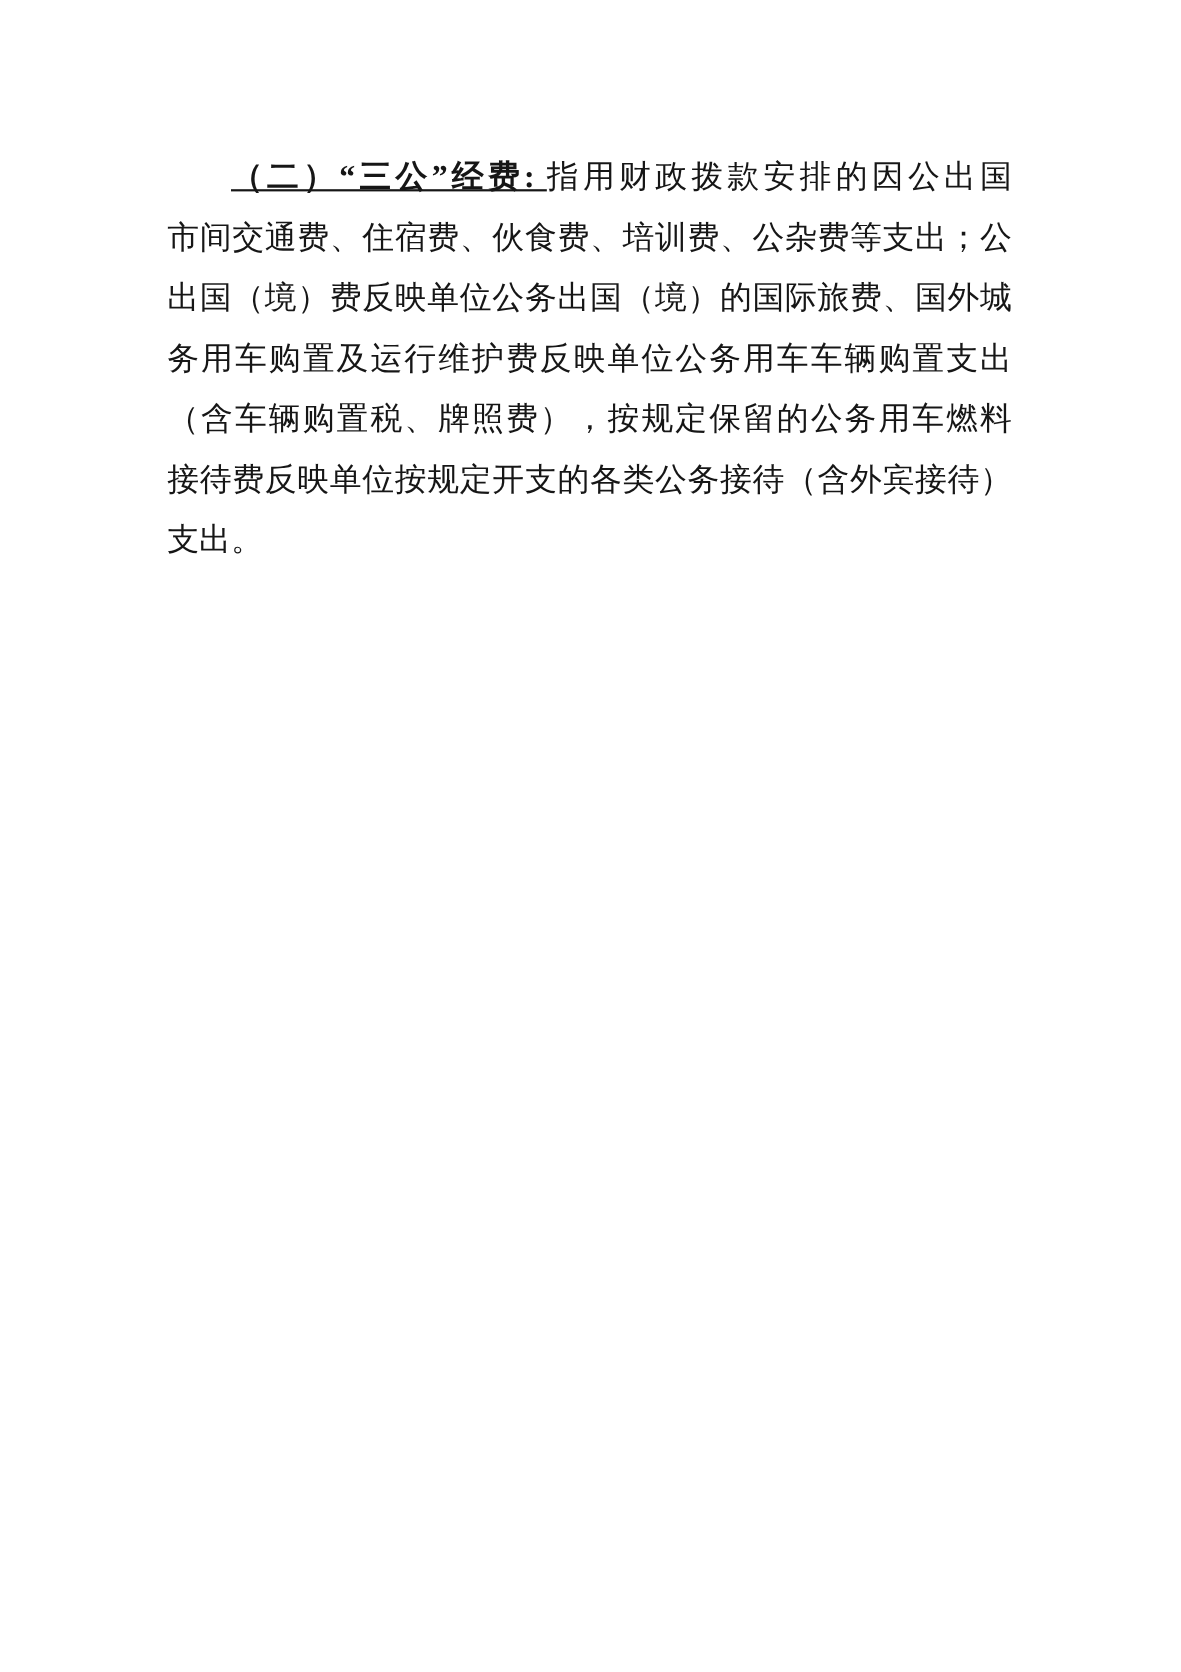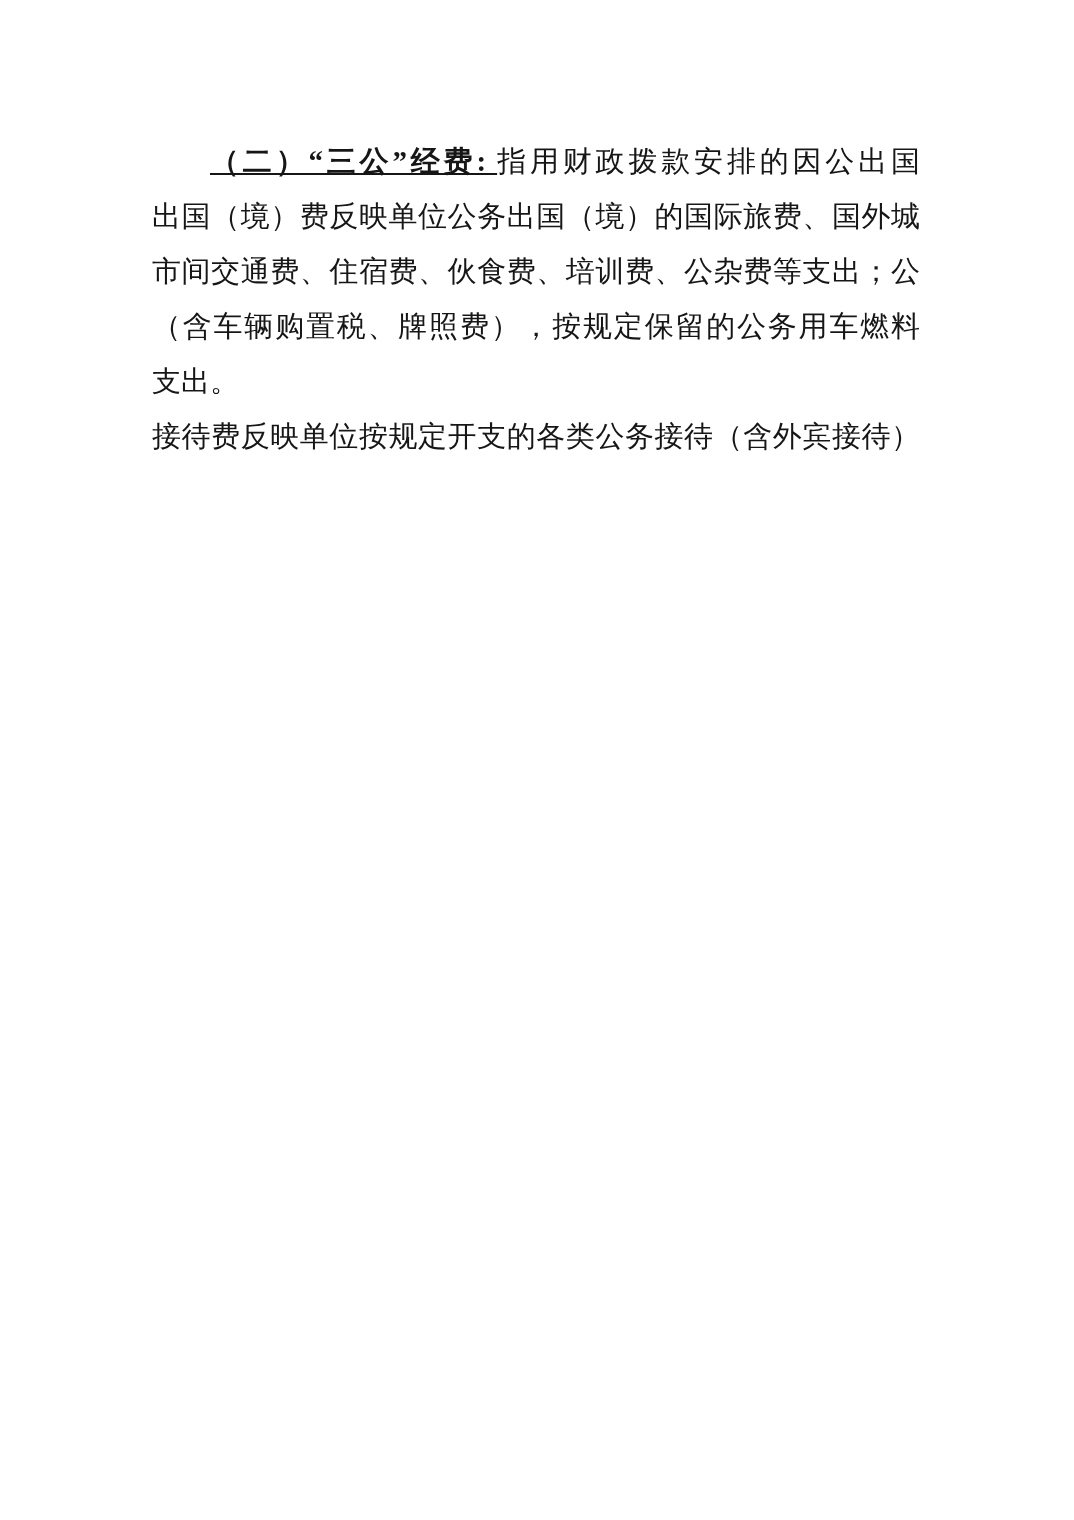--- a/index.html
+++ b/index.html
@@ -42,19 +42,20 @@
     font-weight: 700;
     text-decoration: underline;
   }
 </style>
 </head>
 <body>
 
 <div class="page">
   <div class="paragraph">
     <div class="line first"><span class="lead-bold">（二）“三公”经费: </span><span>指用财政拨款安排的因公出国（境）</span></div>
+    <div class="line">市间交通费、住宿费、伙食费、培训费、公杂费等支出；公</div>
     <div class="line">出国（境）费反映单位公务出国（境）的国际旅费、国外城</div>
-    <div class="line">市间交通费、住宿费、伙食费、培训费、公杂费等支出；公</div>
+    <div class="line">务用车购置及运行维护费反映单位公务用车车辆购置支出</div>
     <div class="line">（含车辆购置税、牌照费），按规定保留的公务用车燃料费、</div>
+    <div class="line">接待费反映单位按规定开支的各类公务接待（含外宾接待）</div>
     <div class="line last">支出。</div>
-    <div class="line">接待费反映单位按规定开支的各类公务接待（含外宾接待）</div>
   </div>
 </div>
 
 </body></html>

